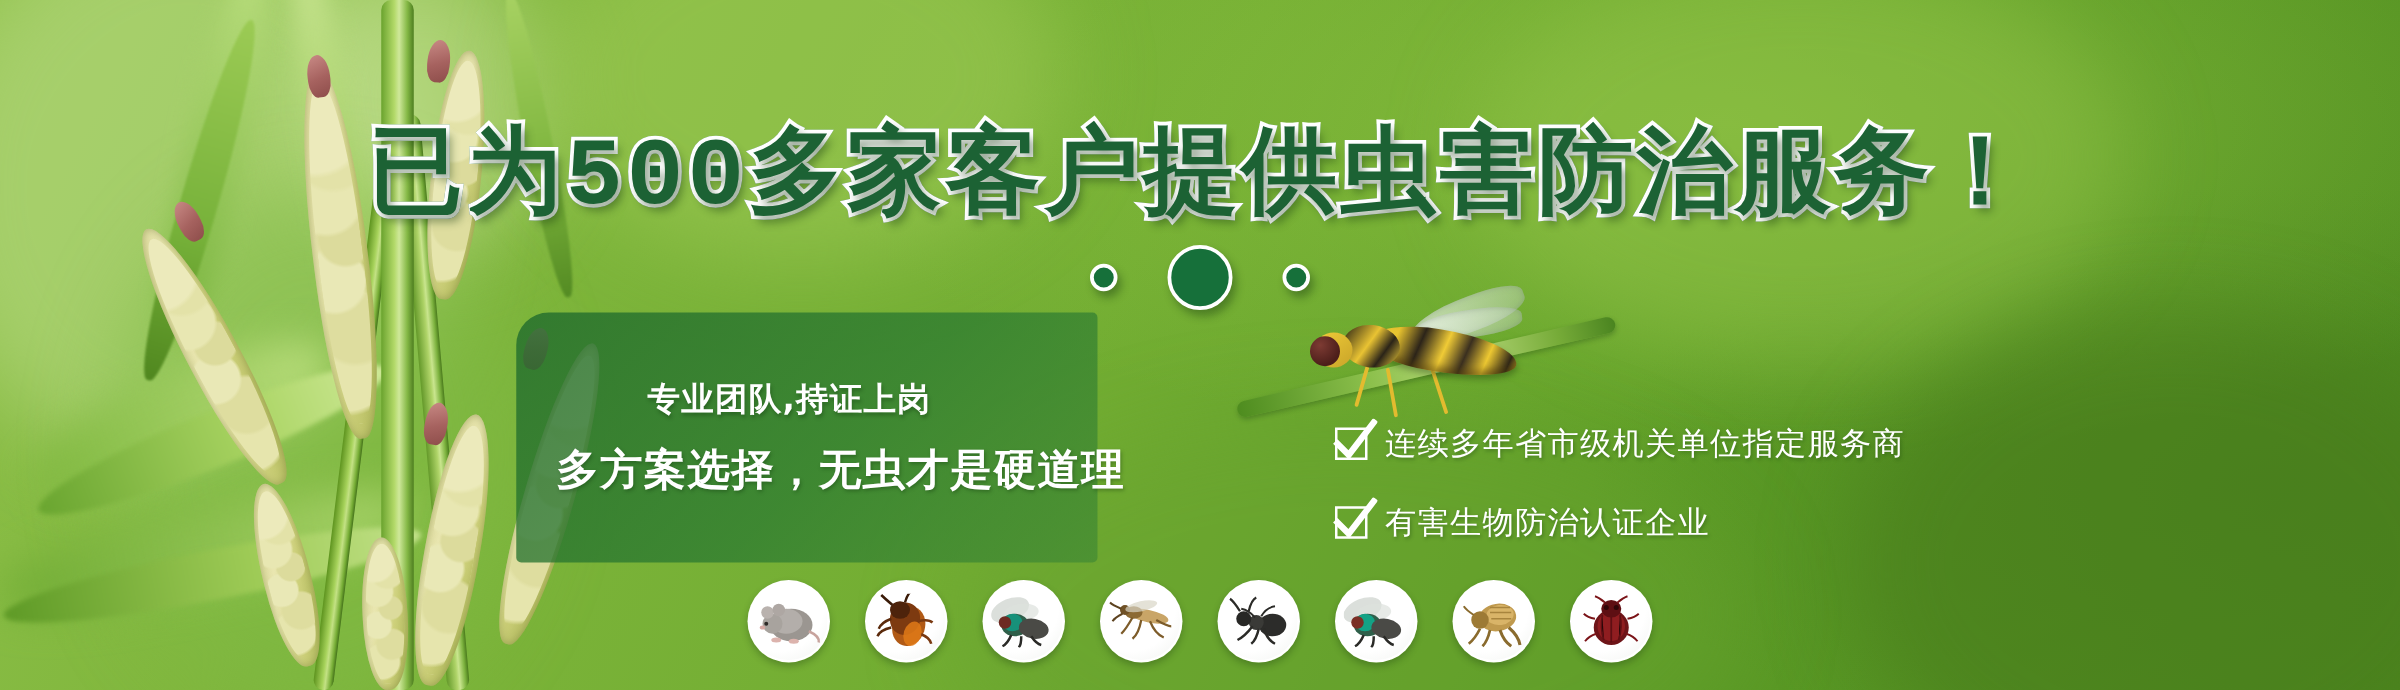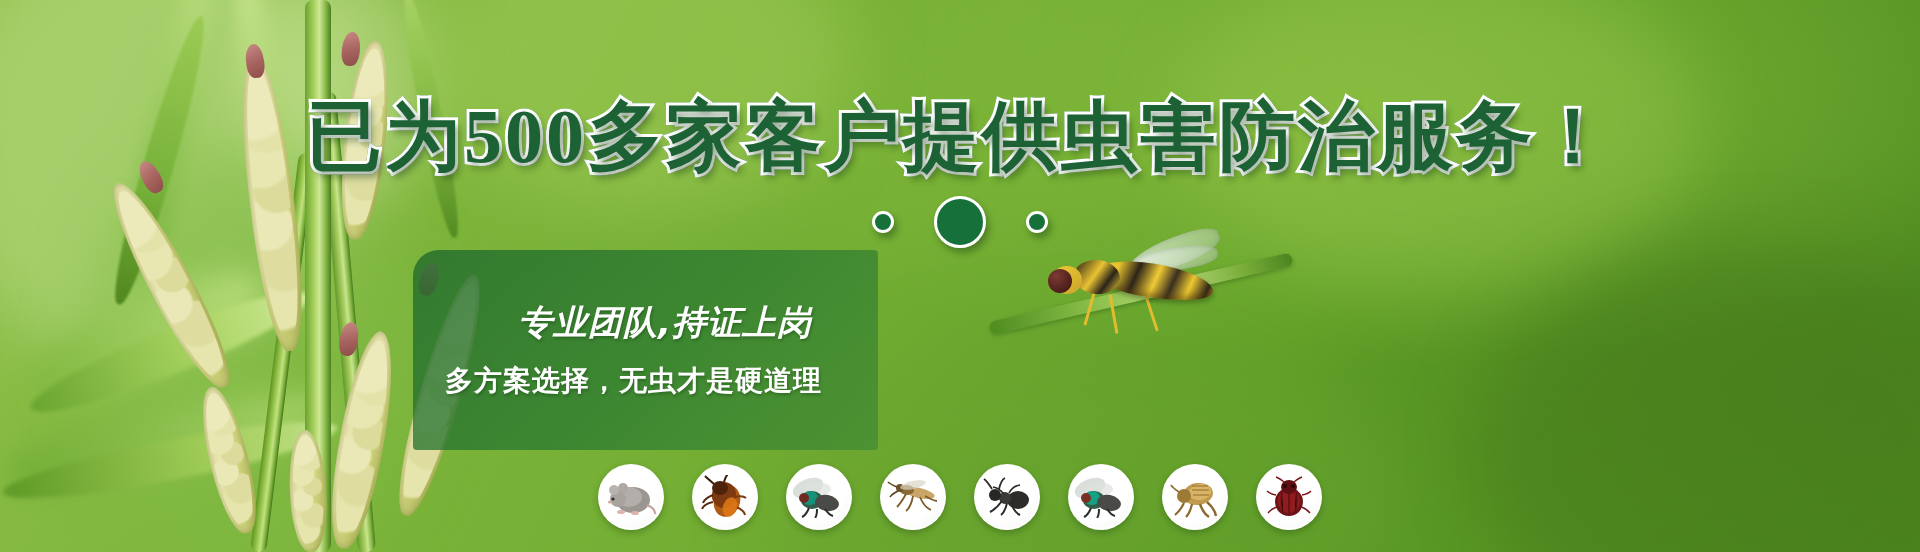--- a/index.html
+++ b/index.html
@@ -97,21 +97,21 @@
   
   .headline {
     position:absolute; left:0; top:86px; width:1920px;
     text-align:center;
     font-size:76px; font-weight:bold; letter-spacing:3px;
     color:#1c6234;
     -webkit-text-stroke:6px #ffffff;
     paint-order:stroke fill;
     text-shadow:4px 6px 7px rgba(20,55,15,.42);
     white-space:nowrap;
-    font-family:Liberation Serif, serif;
+    font-family:Liberation Mono, monospace;
   }
   .headline-inner {
     background:linear-gradient(#2d7d42 0%, #1c6234 48%, #0f4a26 100%);
     -webkit-background-clip:text; background-clip:text;
   }
 
   
   .dots { position:absolute; left:0; top:196px; width:1920px;
           display:flex; justify-content:center; align-items:center; gap:40px; }
   .dot { border-radius:50%; background:#16703a; border:3px solid #ffffff;
@@ -128,22 +128,22 @@
   .panel-lines {
     position:absolute; left:413px; top:250px; width:610px; height:200px;
     display:flex; flex-direction:column; justify-content:center; gap:16px;
     padding-left:8px;
   }
   .slogan {
     color:#ffffff; font-weight:bold; white-space:nowrap;
     font-family:"DejaVu Sans","Liberation Sans", sans-serif;
     text-shadow:1px 2px 3px rgba(15,50,12,.35);
   }
-  .slogan-1 { font-size:34px; letter-spacing:1px; padding-left:97px;font-style:italic; }
-  .slogan-2 { font-size:28px; letter-spacing:1px; padding-left:24px; }
+  .slogan-1 { font-size:26px; letter-spacing:1px; padding-left:97px; }
+  .slogan-2 { font-size:34px; letter-spacing:1px; padding-left:24px; }
   .slogan-3 { font-size:34px; letter-spacing:1px; padding-left:9px; }
 
   
   .flyzone { position:absolute; left:1000px; top:236px; width:280px; height:130px; }
   .fly-stem {
     position:absolute; left:-10px; top:86px; width:310px; height:13px;
     background:linear-gradient(90deg,#4e8c1f,#8cc04c 35%,#b9da7c 60%,#76ab38 85%,#4a8420);
     border-radius:7px; transform:rotate(-13deg); transform-origin:left center;
     box-shadow:0 2px 4px rgba(20,55,15,.3);
   }
@@ -257,20 +257,38 @@
     <div class="fly-wing fw2"></div>
     <div class="fly-leg fl1"></div>
     <div class="fly-leg fl2"></div>
     <div class="fly-leg fl3"></div>
     <div class="fly-body"></div>
     <div class="fly-thorax"></div>
     <div class="fly-head"></div>
     <div class="fly-eye"></div>
   </div>
 
+  <div class="checklist">
+    <div class="check-row">
+      <span class="check-box">
+        <svg width="36" height="36" viewBox="0 0 36 36">
+          <path d="M4 20 L13 29 L33 3" fill="none" stroke="#ffffff" stroke-width="5" stroke-linecap="square"></path>
+        </svg>
+      </span>
+      <span class="check-text">连续多年省市级机关单位指定服务商</span>
+    </div>
+    <div class="check-row">
+      <span class="check-box">
+        <svg width="36" height="36" viewBox="0 0 36 36">
+          <path d="M4 20 L13 29 L33 3" fill="none" stroke="#ffffff" stroke-width="5" stroke-linecap="square"></path>
+        </svg>
+      </span>
+      <span class="check-text">有害生物防治认证企业</span>
+    </div>
+  </div>
 
   <div class="pests">
 
     <div class="pest">
 
       <svg width="52" height="40" viewBox="0 0 52 40">
         <ellipse cx="28" cy="23" rx="17" ry="13" fill="#9b9691"></ellipse>
         <ellipse cx="24" cy="20" rx="13" ry="10" fill="#b3aeaa"></ellipse>
         <ellipse cx="13" cy="22" rx="8" ry="8" fill="#a8a39e"></ellipse>
         <circle cx="9" cy="13" r="5" fill="#b9b2ae"></circle>

